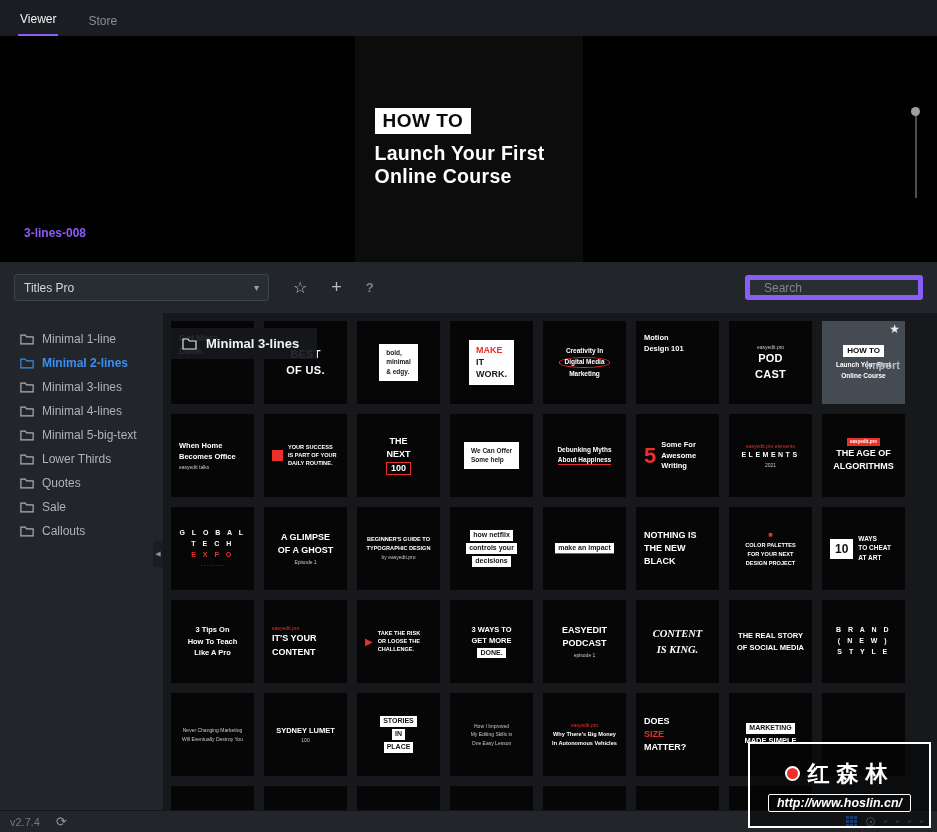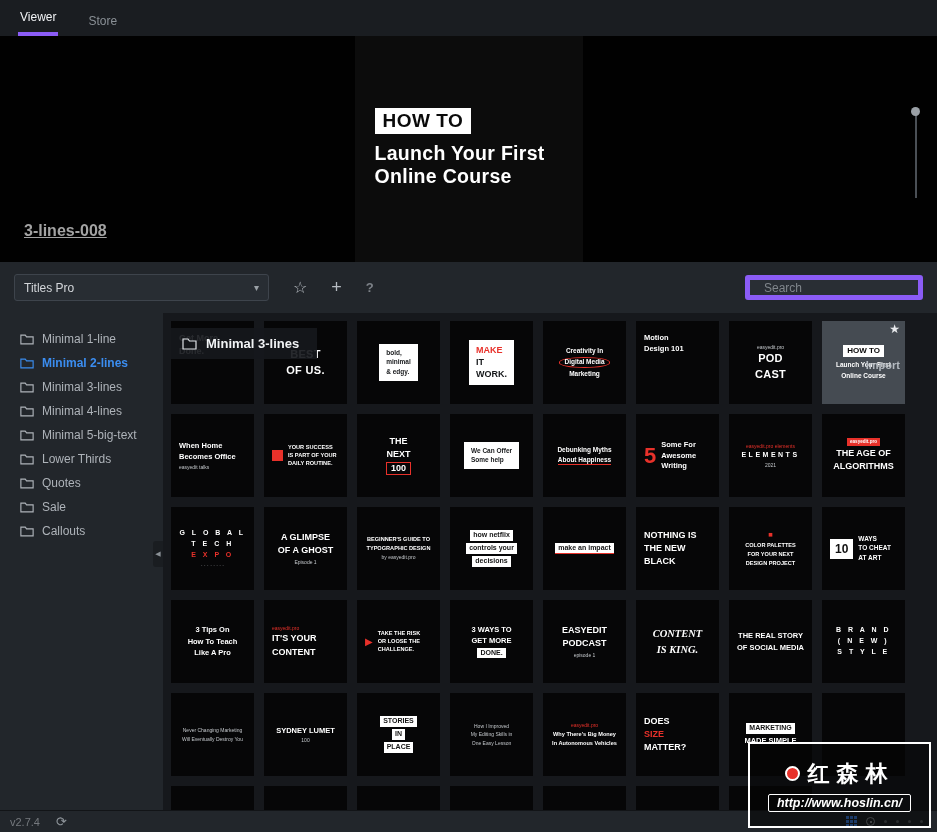--- a/index.html
+++ b/index.html
@@ -3,29 +3,29 @@
 <meta charset="utf-8">
 <style>
   * { box-sizing: border-box; margin: 0; padding: 0; }
   html,body { width:937px; height:832px; overflow:hidden; }
   body { font-family:"Liberation Sans", sans-serif; background:#1c1f23; position:relative; }
   .app { width:937px; height:832px; display:flex; flex-direction:column; position:relative; }
 
   
   .tabbar { height:36px; background:#1a1d21; display:flex; align-items:flex-end; padding:0 0 0 18px; gap:28px; flex:none; }
   .tab { font-size:12px; color:#8a9096; padding:9px 2px 8px; cursor:pointer; }
-  .tab.active { color:#f1f3f5; border-bottom:4px solid #8b5cf6; }
+  .tab.active { color:#f1f3f5; border-bottom:2px solid #8b5cf6; }
 
   
   .viewer { height:226px; background:#010101; position:relative; flex:none; }
   .preview { width:228px; height:226px; margin:0 auto; background:#0c0c0c; position:relative; }
   .p-content { position:absolute; left:20px; top:72px; }
   .p-badge { display:inline-block; background:#ffffff; color:#0a0a0a; font-weight:800; font-size:19px; padding:2px 8px; margin-bottom:8px; letter-spacing:.5px; }
   .p-line { color:#ffffff; font-weight:800; font-size:19.5px; line-height:23px; letter-spacing:.3px; }
-  .preview-label { position:absolute; left:24px; bottom:22px; color:#a3a3a3; font-size:16px; font-weight:700;text-decoration:underline; }
+  .preview-label { position:absolute; left:24px; bottom:22px; color:#8b5cf6; font-size:12px; font-weight:700; }
   .v-slider { position:absolute; right:20px; top:72px; width:2px; height:90px; background:#4a4f55; }
   .v-handle { position:absolute; top:-1px; left:-4px; width:9px; height:9px; border-radius:50%; background:#9aa0a6; display:block; }
 
   
   .toolbar { height:51px; background:#22262b; display:flex; align-items:center; padding:0 14px; flex:none; }
   .dropdown { width:255px; height:27px; background:#282d33; border:1px solid #3e444c; border-radius:3px; display:flex; align-items:center; justify-content:space-between; padding:0 9px; color:#d3d6da; font-size:12px; cursor:pointer; }
   .chev { color:#9aa0a6; font-size:10px; }
   .tbtn { margin-left:24px; color:#b7bcc2; cursor:pointer; }
   .tbtn.star { font-size:16px; }
   .tbtn.plus { font-size:18px; font-weight:400; }

